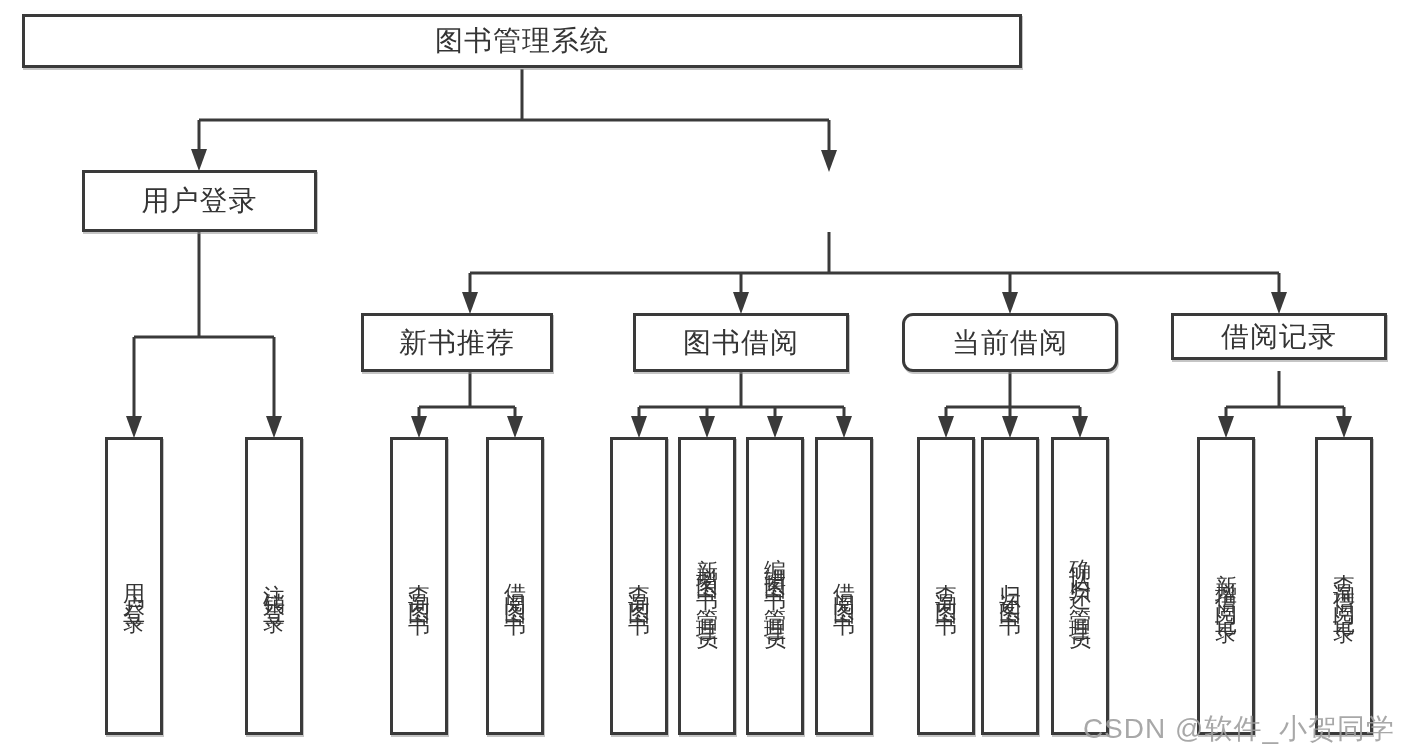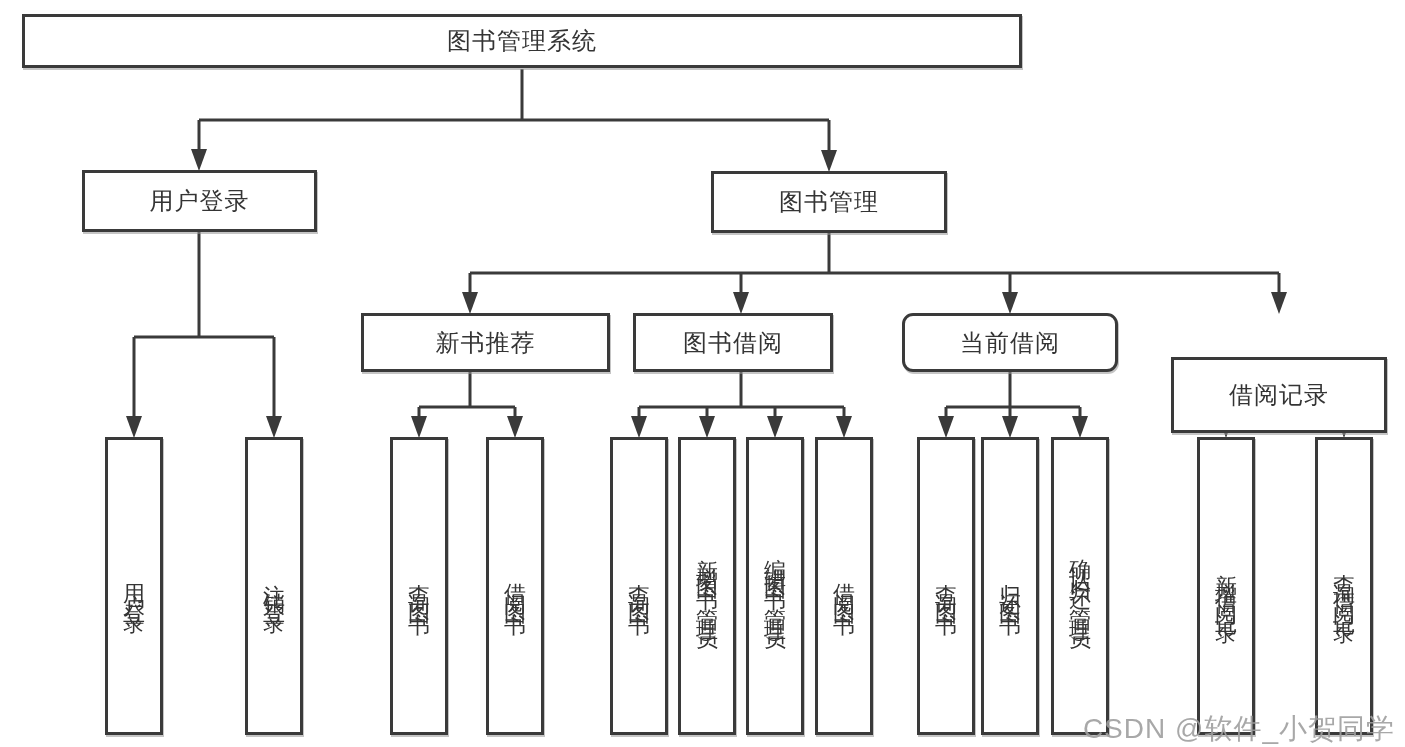--- a/index.html
+++ b/index.html
@@ -7,33 +7,33 @@
     position:relative;width:1405px;height:747px;background:#ffffff;overflow:hidden;
     font-family:"Liberation Sans","DejaVu Sans",sans-serif;color:#333333;
   }
   .connectors{position:absolute;left:0;top:0;width:1405px;height:747px;}
   .box{
     position:absolute;box-sizing:border-box;background:#ffffff;
     border:3px solid #3a3a3a;box-shadow:1px 2px 0 rgba(150,150,150,0.55);
     display:flex;align-items:center;justify-content:center;
     color:#343434;
   }
-  .hbox{font-size:24px;letter-spacing:1px;white-space:nowrap;}
+  .hbox{font-size:28px;letter-spacing:1px;white-space:nowrap;}
   .vbox{
     writing-mode:vertical-rl;text-orientation:mixed;
     font-size:22px;letter-spacing:10px;line-height:1;
   }
   
   .n-root{left:22px;top:14px;width:1000px;height:54px;}
   .n-login{left:82px;top:170px;width:235px;height:62px;}
   .n-manage{left:711px;top:171px;width:236px;height:62px;}
-  .n-recommend{left:361px;top:313px;width:249px;height:59px;}
-  .n-borrow{left:633px;top:313px;width:200px;height:59px;}
+  .n-recommend{left:361px;top:313px;width:192px;height:59px;}
+  .n-borrow{left:633px;top:313px;width:216px;height:59px;}
   .n-current{left:902px;top:313px;width:216px;height:59px;border-radius:11px;}
-  .n-records{left:1171px;top:313px;width:216px;height:76px;margin-top:44px;}
+  .n-records{left:1171px;top:313px;width:216px;height:47px;}
   .leaf{top:437px;width:58px;height:298px;}
   .n-login-user{left:105px;}
   .n-login-logout{left:245px;}
   .n-rec-query{left:390px;}
   .n-rec-borrow{left:486px;}
   .n-bor-query{left:610px;}
   .n-bor-add{left:678px;}
   .n-bor-edit{left:746px;}
   .n-bor-borrow{left:815px;}
   .n-cur-query{left:917px;}
@@ -93,21 +93,20 @@
       <polygon points="1002,416 1018,416 1010,438"></polygon>
       <polygon points="1072,416 1088,416 1080,438"></polygon>
       <polygon points="1218,416 1234,416 1226,438"></polygon>
       <polygon points="1336,416 1352,416 1344,438"></polygon>
     </g>
   </svg>
 
   <div class="box hbox n-root">图书管理系统</div>
 
   <div class="box hbox n-login">用户登录</div>
-  <div class="box hbox n-manage">图书管理</div>
 
   <div class="box hbox n-recommend">新书推荐</div>
   <div class="box hbox n-borrow">图书借阅</div>
   <div class="box hbox n-current">当前借阅</div>
   <div class="box hbox n-records">借阅记录</div>
 
   <div class="box vbox leaf n-login-user">用户登录</div>
   <div class="box vbox leaf n-login-logout">注销登录</div>
 
   <div class="box vbox leaf n-rec-query">查询图书</div>

